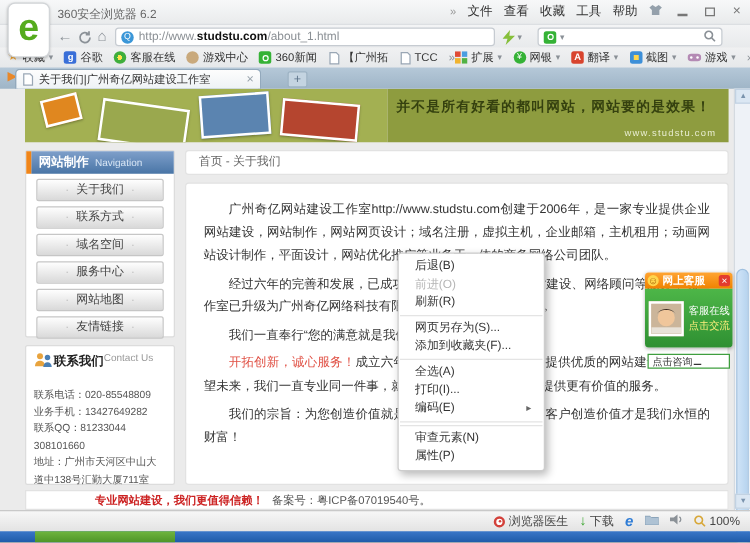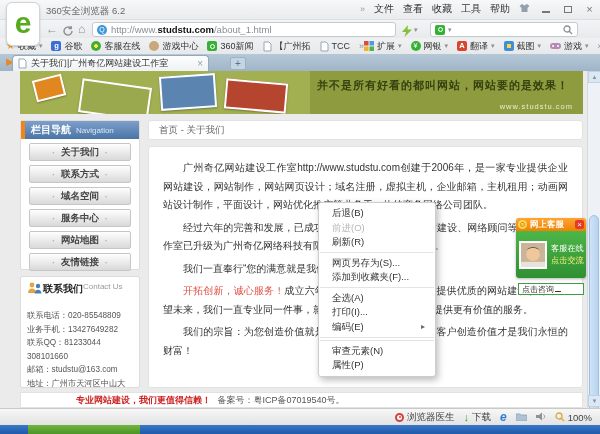--- a/index.html
+++ b/index.html
@@ -67,21 +67,21 @@
   .slogan{position:absolute;right:14px;top:7px;font-size:11px;font-weight:bold;letter-spacing:1px;color:#35410f;white-space:nowrap}
   .banner-url{position:absolute;right:10px;bottom:3px;font-size:7.5px;color:#e9eed2;letter-spacing:1px}
 
   
   .navbox{left:20px;top:120px;width:120px;height:150px;background:#fff;border:1px solid #dcdcdc;border-radius:2px}
   .nav-hd{height:18px;background:linear-gradient(#7e9fca,#4975a6);display:flex;align-items:center;gap:5px;
     border-left:4px solid #f08519;padding-left:6px}
   .nav-hd b{font-size:10px;color:#fff}
   .nav-hd span{font-size:8px;color:#d8e6f5}
   .nav-btn{height:18px;margin:4px 8px 0 8px;background:linear-gradient(#fefefe,#d9d9d9);border:1px solid #c6c6c6;border-radius:2px;
-    text-align:center;line-height:16px;font-size:9.5px;font-weight:bold;color:#444}
+    text-align:center;line-height:16px;font-size:9.5px;font-weight:normal;color:#444}
   .nav-btn i{font-style:normal;color:#aaa;margin:0 6px;font-size:8px}
   .contactbox{left:20px;top:276px;width:120px;height:112px;background:#fff;border:1px solid #dcdcdc;border-radius:2px;padding:5px 6px}
   .ct-hd{display:flex;align-items:flex-start;gap:0;margin-bottom:13px}
   .ct-hd b{font-size:10px;color:#222}
   .ct-hd span{font-size:8px;color:#999}
   .ct-line{font-size:8.2px;color:#555;line-height:13.5px}
 
   
   .breadcrumb{left:148px;top:120px;width:435px;height:20px;background:#fff;border:1px solid #e2e2e2;border-radius:3px;
     line-height:18px;padding-left:10px;font-size:9.5px;color:#666}
@@ -287,21 +287,21 @@
       <div class="card" style="left:205px;top:10px;width:62px;height:30px;background:#b5452f;transform:rotate(5deg)"></div>
     </div>
     <div class="banner-right">
       <div class="slogan">并不是所有好看的都叫网站，网站要的是效果！</div>
       <div class="banner-url">www.studstu.com</div>
     </div>
   </div>
 
   <div class="abs navbox">
     <div class="nav-hd">
-      <b>栏目导航</b>
+      <b>网站制作</b>
       <span>Navigation</span>
     </div>
     <div class="nav-btn"><i>·</i><span>关于我们</span><i>·</i></div>
     <div class="nav-btn"><i>·</i><span>联系方式</span><i>·</i></div>
     <div class="nav-btn"><i>·</i><span>域名空间</span><i>·</i></div>
     <div class="nav-btn"><i>·</i><span>服务中心</span><i>·</i></div>
     <div class="nav-btn"><i>·</i><span>网站地图</span><i>·</i></div>
     <div class="nav-btn"><i>·</i><span>友情链接</span><i>·</i></div>
   </div>
 
@@ -312,21 +312,20 @@
           <path d="M1 11c0-3 2-4.4 4-4.4s4 1.4 4 4.4z" fill="#e8a33d"></path>
           <circle cx="11" cy="4" r="2.2" fill="#4a7fb5"></circle>
           <path d="M7.6 11.5c0-2.6 1.6-3.8 3.4-3.8s3.4 1.2 3.4 3.8z" fill="#4a7fb5"></path>
         </svg>
       <b>联系我们</b>
       <span>Contact Us</span>
     </div>
     <div class="ct-line">联系电话：020-85548809</div>
     <div class="ct-line">业务手机：13427649282</div>
     <div class="ct-line">联系QQ：81233044 308101660</div>
-    <div class="ct-line">邮箱：studstu@163.com</div>
     <div class="ct-line">地址：广州市天河区中山大道中138号汇勤大厦711室</div>
   </div>
 
   <div class="abs breadcrumb">
     <span>首页</span>
     <span>-</span>
     <span>关于我们</span>
   </div>
 
   <div class="abs contentbox">

